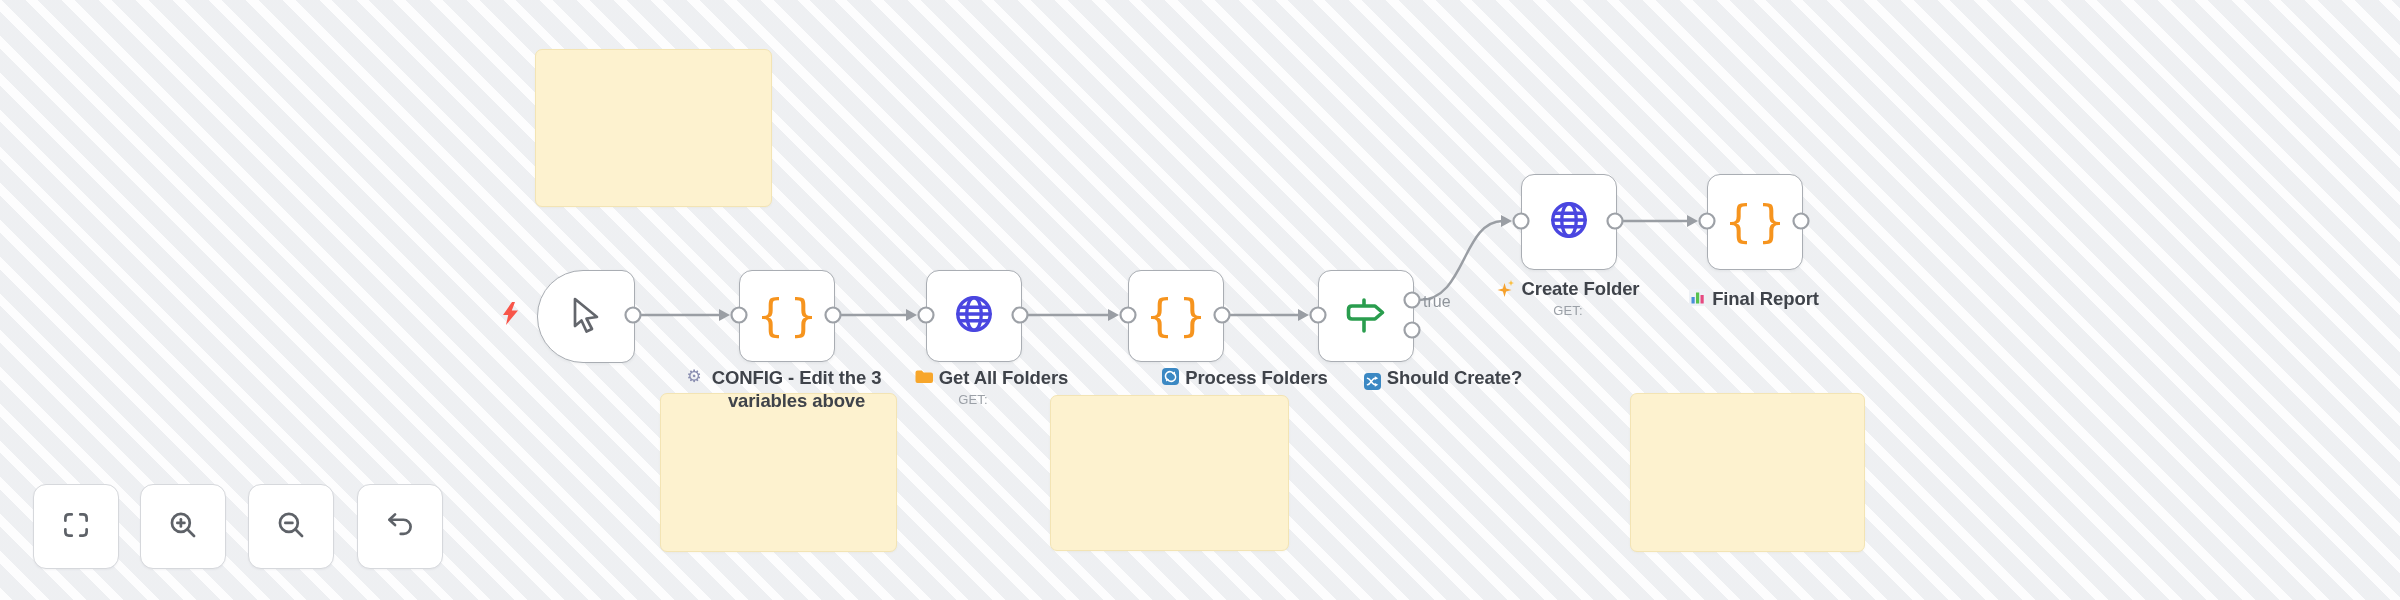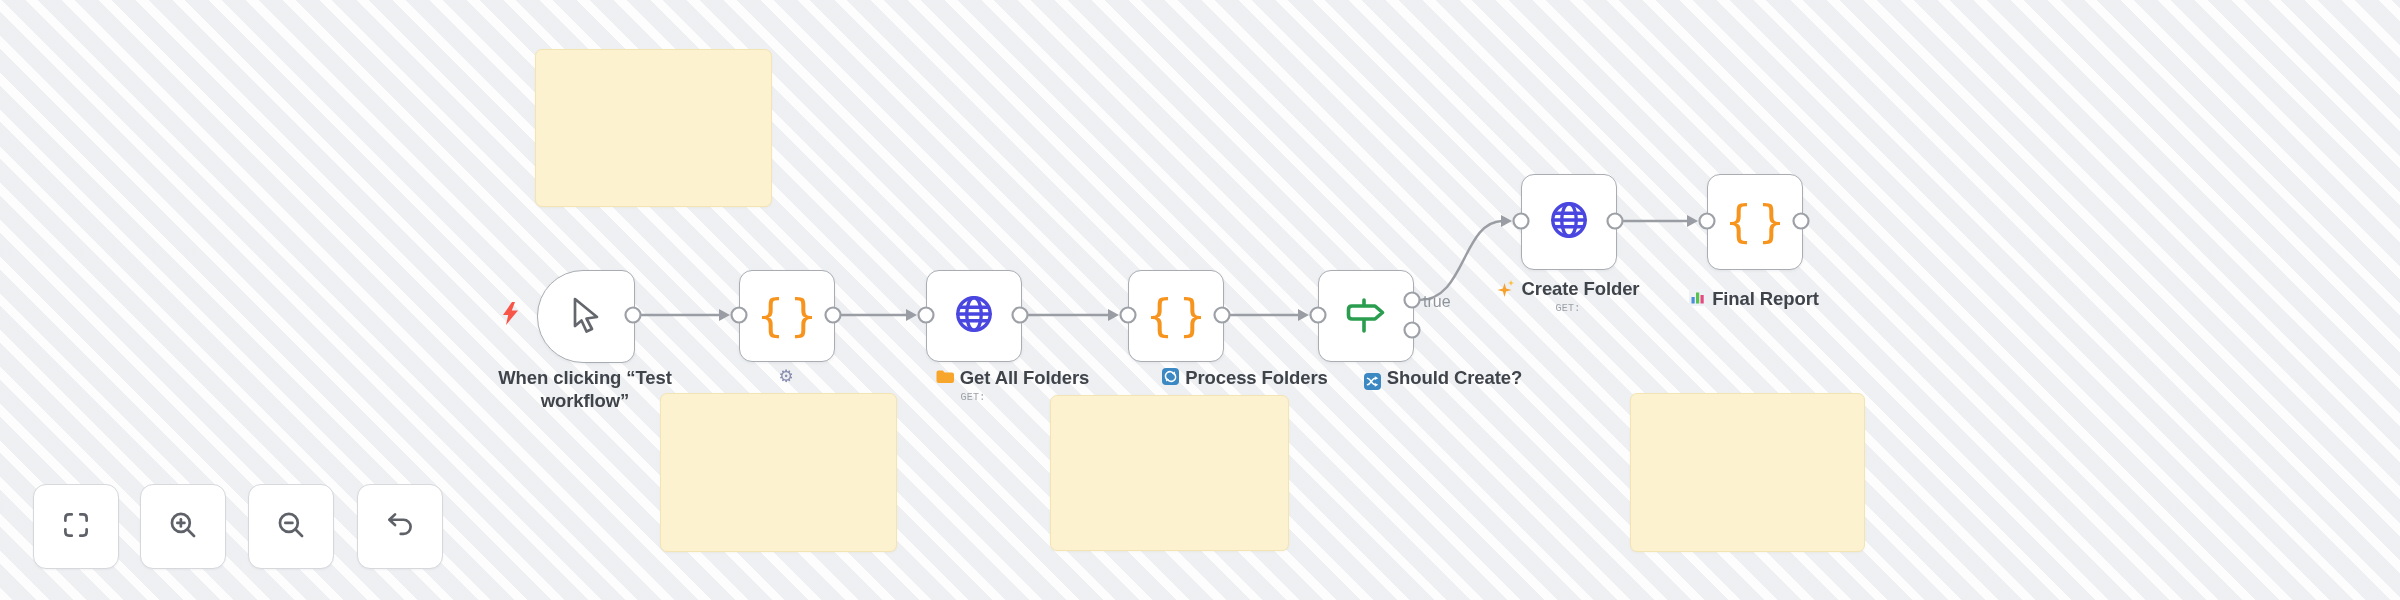--- a/index.html
+++ b/index.html
@@ -36,21 +36,21 @@
   
   .node-label{
     position:absolute;z-index:4;transform:translateX(-50%);
     display:flex;align-items:flex-start;gap:6px;justify-content:center;
     font-size:18.5px;font-weight:600;color:#3f434a;line-height:1.22;
     text-align:center;letter-spacing:-0.1px;
   }
   .node-label .txt{display:inline-block;}
   .sublabel{
     position:absolute;z-index:4;transform:translateX(-50%);
-    font-size:10px;font-weight:400;color:#9ba0a7;letter-spacing:0.2px;font-family:Liberation Mono, monospace;
+    font-size:13px;font-weight:400;color:#9ba0a7;letter-spacing:0.2px;
   }
   .mini-icon{display:inline-flex;flex:0 0 auto;margin-top:1px;}
   .gear-glyph{font-size:17px;line-height:1;color:#898db0;font-weight:400;}
   .port-label{
     position:absolute;z-index:4;font-size:16px;color:#8f949b;font-weight:500;
   }
   
   #wires{position:absolute;left:0;top:0;z-index:3;pointer-events:none;}
   
   .bolt{position:absolute;z-index:2;}
@@ -161,29 +161,27 @@
       <circle cx="1412" cy="330" r="7.5"></circle>
       <circle cx="1521" cy="221" r="7.5"></circle>
       <circle cx="1615" cy="221" r="7.5"></circle>
       <circle cx="1707" cy="221" r="7.5"></circle>
       <circle cx="1801" cy="221" r="7.5"></circle>
     </g>
   </svg>
 
   <div class="port-label" style="left:1423px;top:293px;">true</div>
 
-  <div class="node-label" style="left:585px;top:367px;width:176px;">
-    <span class="txt">When clicking “Test workflow”</span>
-  </div>
 
   <div class="node-label" style="left:786px;top:367px;width:212px;">
     <span class="mini-icon gear-glyph">⚙</span>
-  </div>
-
-  <div class="node-label" style="left:1012px;top:367px;width:220px;text-align:right;">
+    <span class="txt" style="max-width:178px;">CONFIG - Edit the 3 variables above</span>
+  </div>
+
+  <div class="node-label" style="left:991px;top:367px;width:220px;text-align:right;">
     <span class="mini-icon">
       <svg width="19" height="17" viewBox="0 0 19 17">
           <path d="M1.5 4.5 q0-2 2-2 h4.2 l2 2 h7.3 q2 0 2 2 v6.5 q0 2-2 2 h-13.5 q-2 0-2-2 Z" fill="#f7a62b"></path>
         </svg>
     </span>
     <span class="txt">Get All Folders</span>
   </div>
   <div class="sublabel" style="left:973px;top:392px;">GET:</div>
 
   <div class="node-label" style="left:1245px;top:367px;width:220px;">

